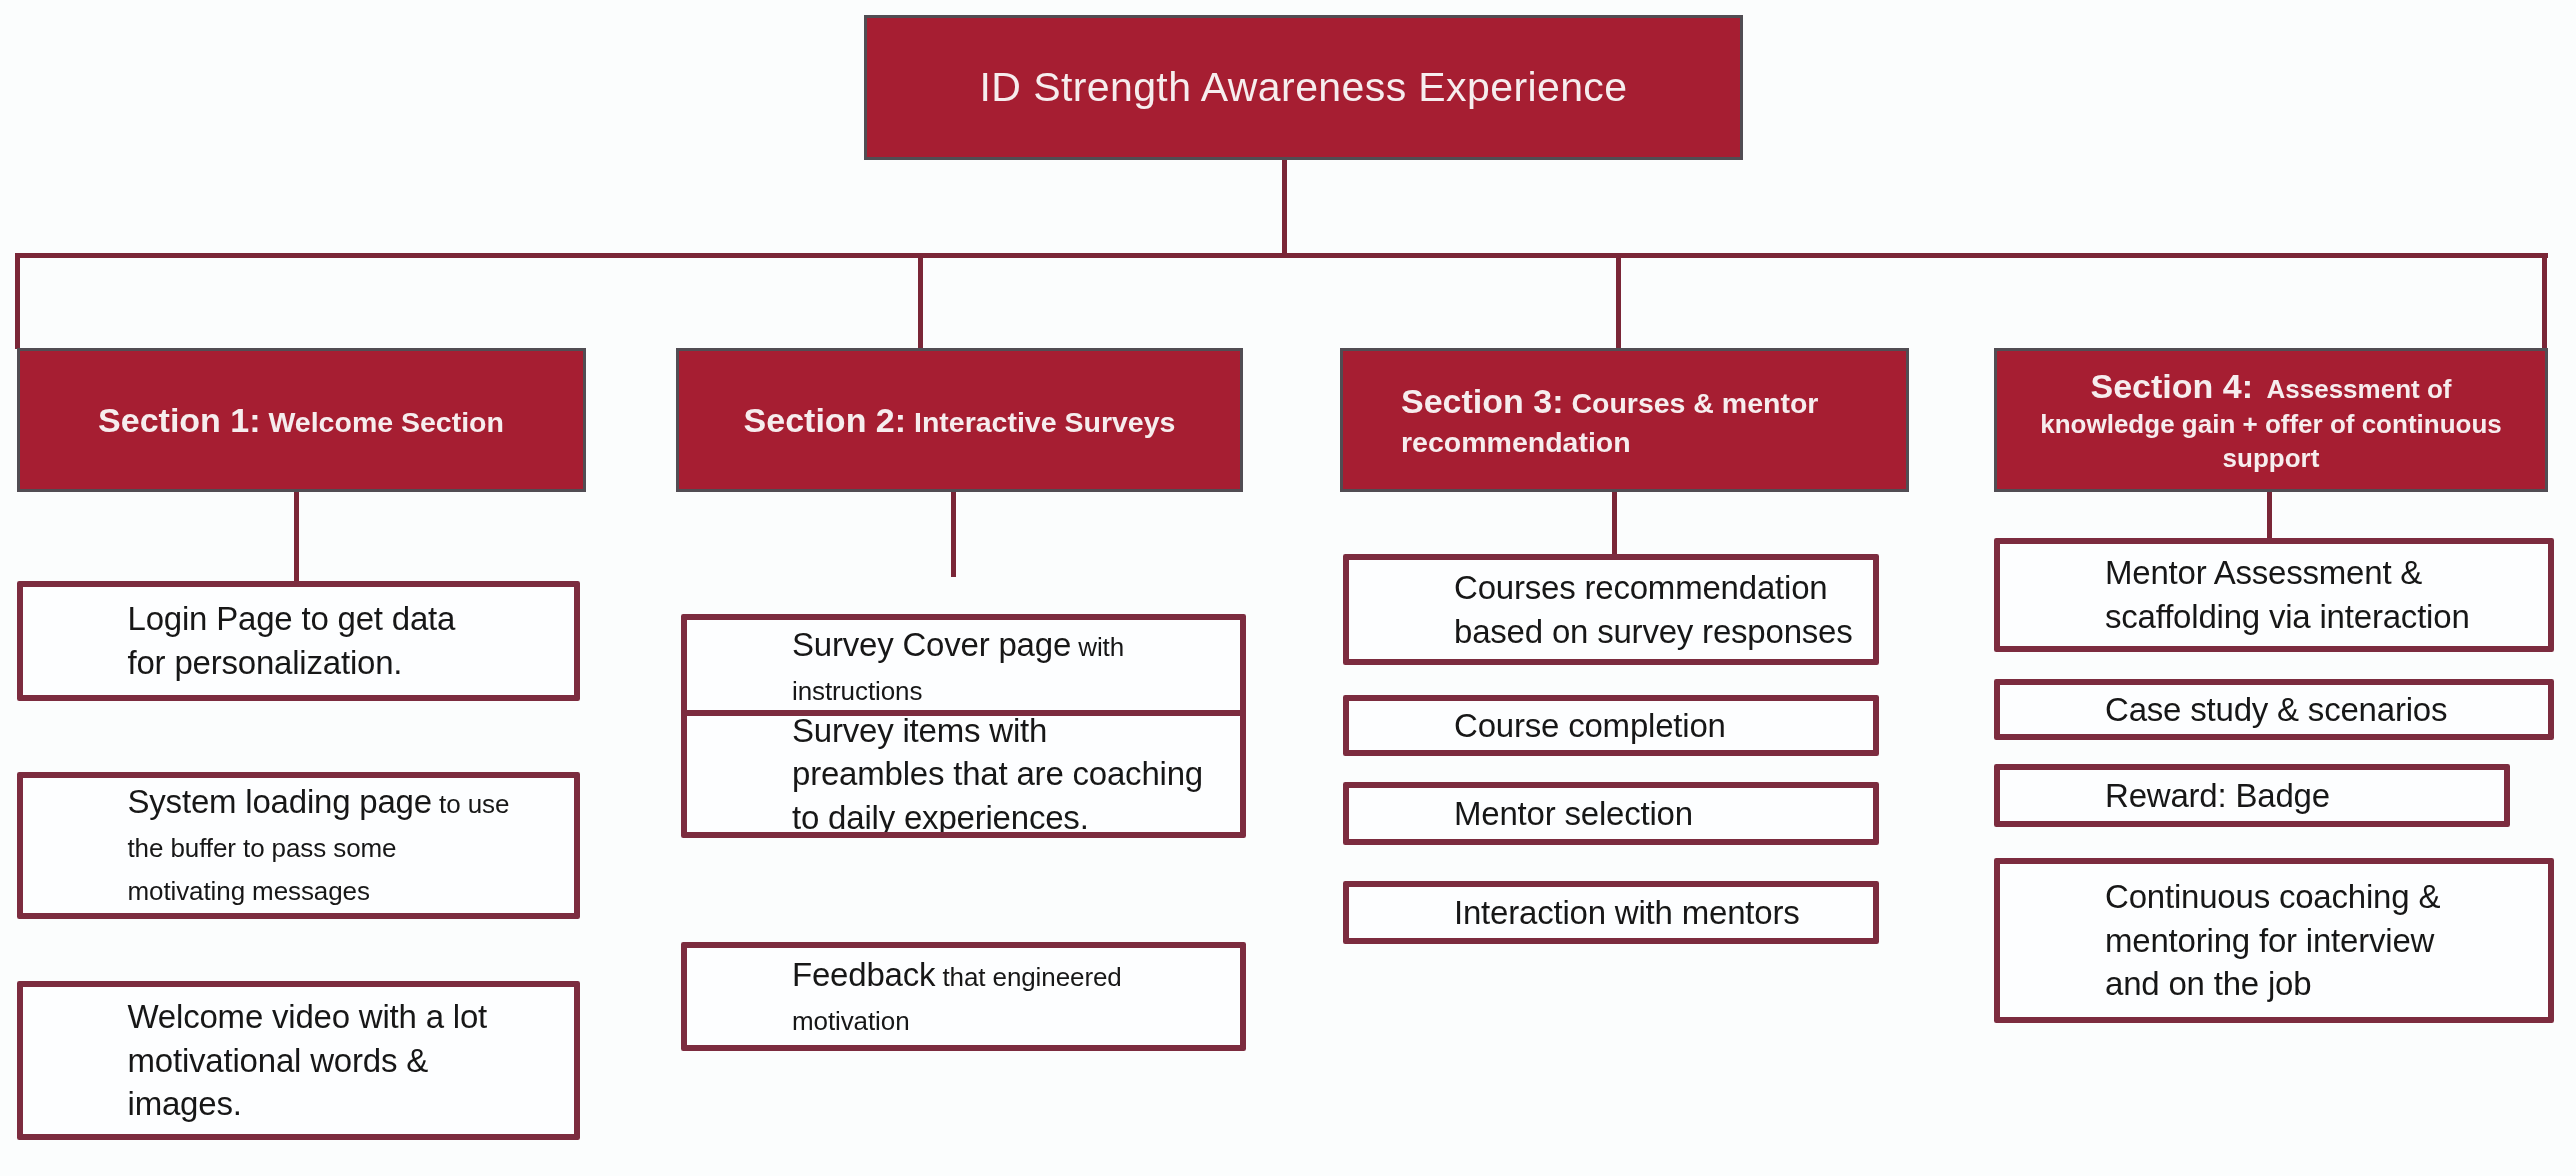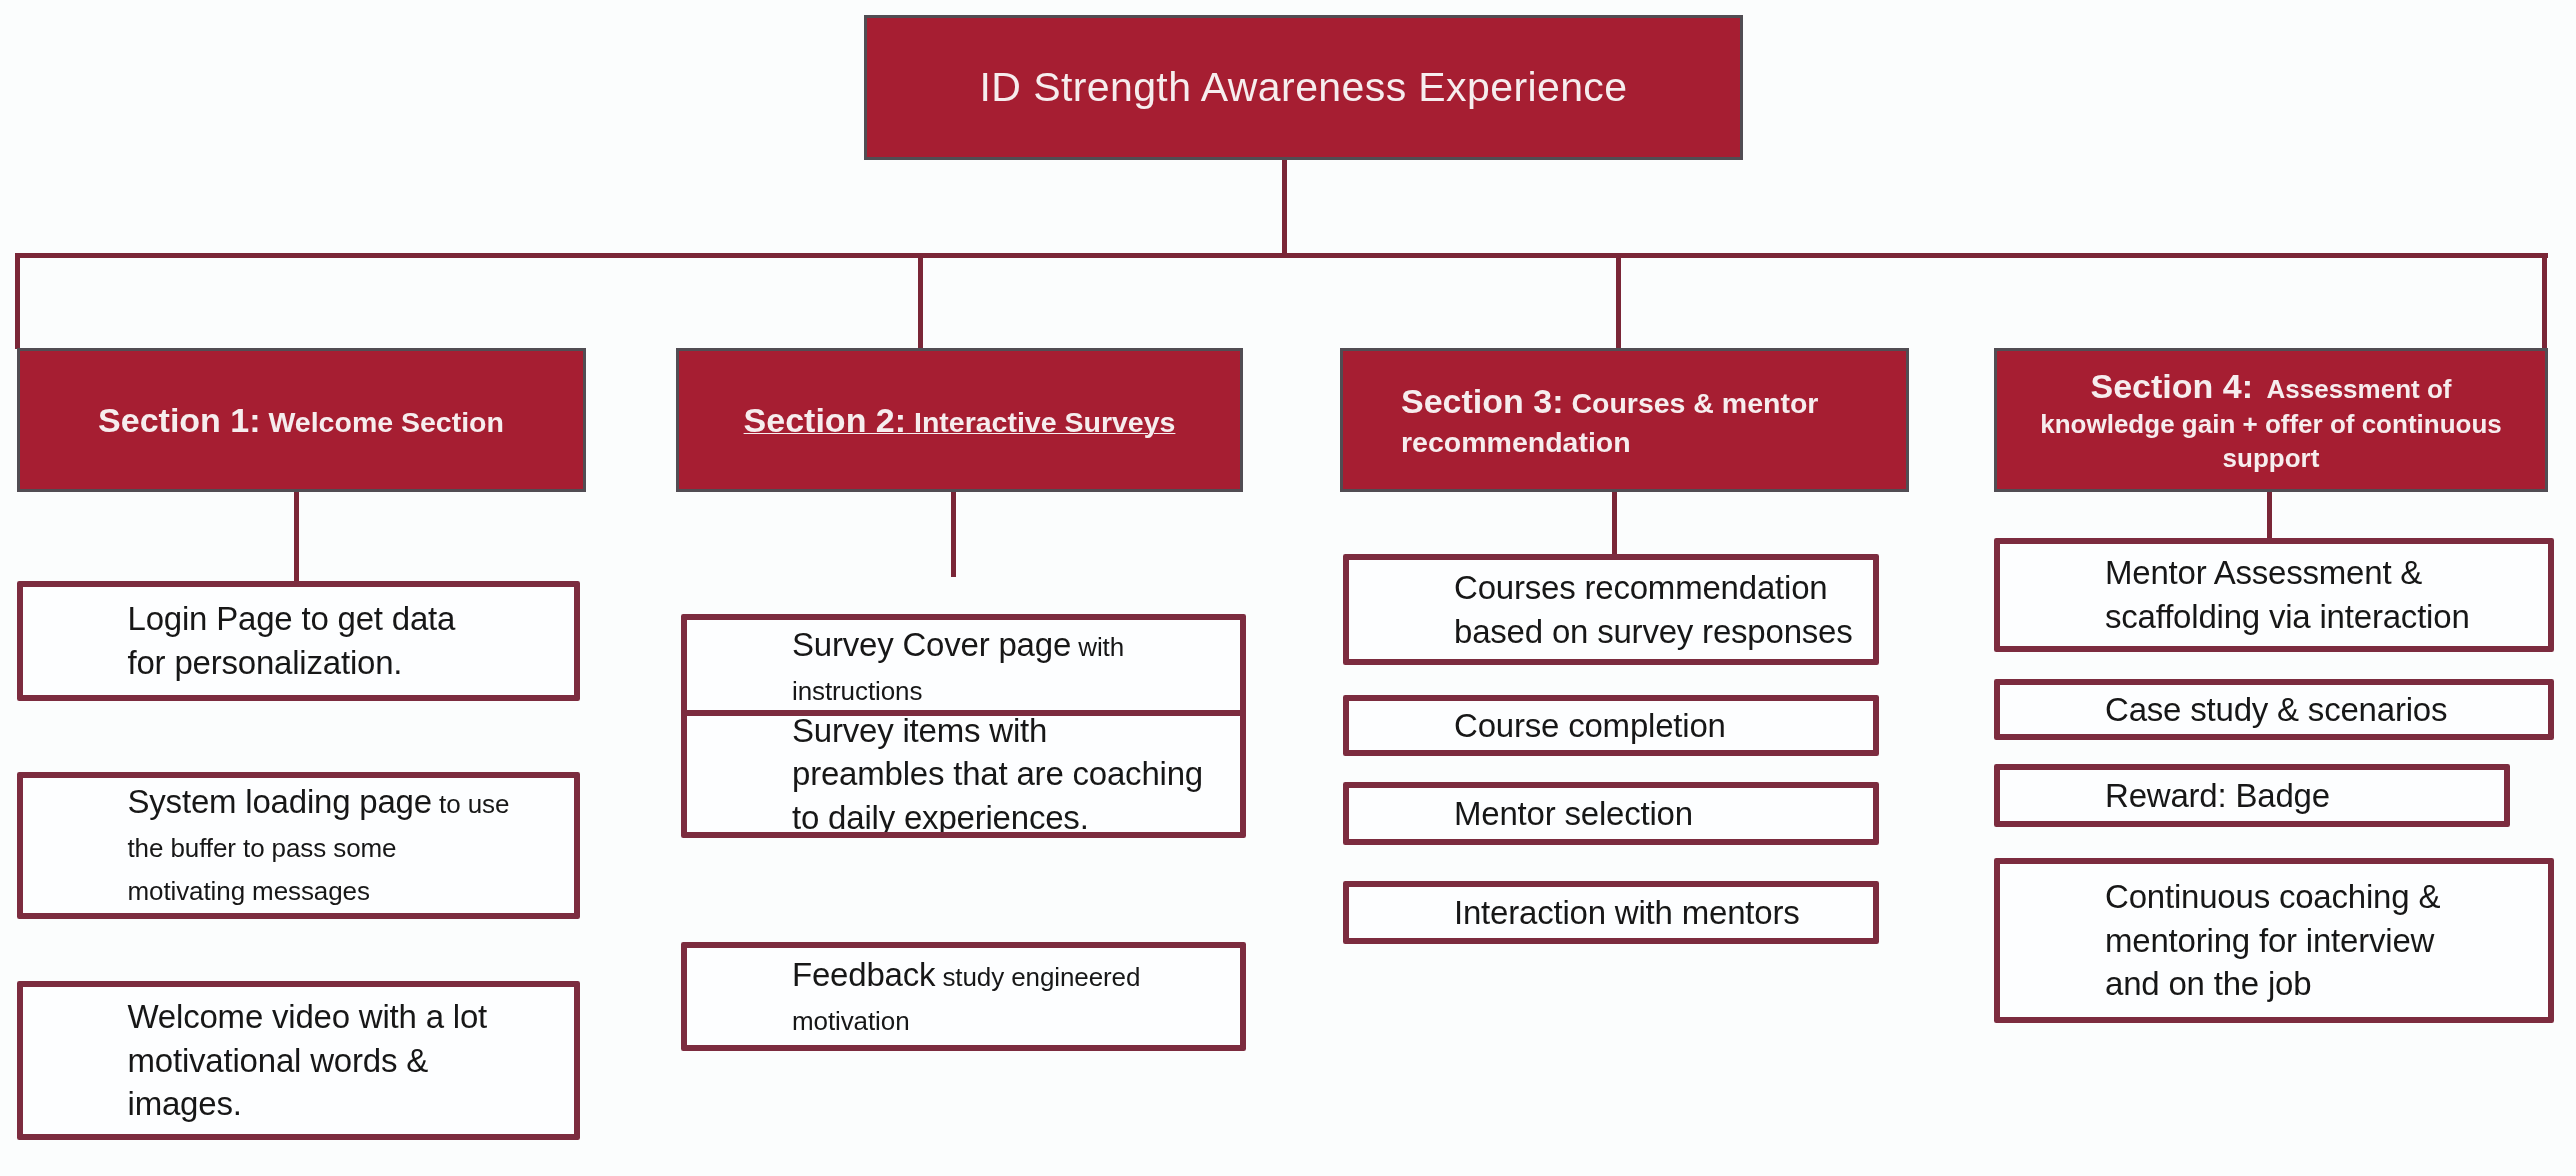--- a/index.html
+++ b/index.html
@@ -62,21 +62,21 @@
   <div class="conn" style="left:2267px;top:487px;width:5.2px;height:52px;"></div>
 
   <div class="redbox title-box" style="left:864px;top:15px;width:879px;height:145px;">
     <span>ID Strength Awareness Experience</span>
   </div>
 
   <div class="redbox" style="left:16.5px;top:348px;width:569px;height:144px;">
     <div class="hline"><span class="hprefix">Section 1:</span><span class="hrest"> Welcome Section</span></div>
   </div>
 
-  <div class="redbox" style="left:676px;top:348px;width:567px;height:144px;text-decoration:underline;">
+  <div class="redbox" style="left:676px;top:348px;width:567px;height:144px;">
     <div class="hline"><span class="hprefix">Section 2:</span><span class="hrest"> Interactive Surveys</span></div>
   </div>
 
   <div class="redbox header-left" style="left:1340px;top:348px;width:569px;height:144px;">
     <div class="hstack-left">
       <div class="hline"><span class="hprefix">Section 3:</span><span class="hrest"> Courses &amp; mentor</span></div>
       <div class="hline"><span class="hrest">recommendation</span></div>
     </div>
   </div>
 
@@ -110,21 +110,21 @@
     <div class="iline"><span class="tbig"></span><span class="tsmall">instructions</span></div>
   </div>
 
   <div class="child" style="left:681px;top:710px;width:565px;height:128px;">
     <div class="iline"><span class="tbig">Survey items with</span><span class="tsmall"></span></div>
     <div class="iline"><span class="tbig">preambles that are coaching</span><span class="tsmall"></span></div>
     <div class="iline"><span class="tbig">to daily experiences.</span><span class="tsmall"></span></div>
   </div>
 
   <div class="child" style="left:681px;top:942px;width:565px;height:109px;">
-    <div class="iline"><span class="tbig">Feedback</span><span class="tsmall"> study engineered</span></div>
+    <div class="iline"><span class="tbig">Feedback</span><span class="tsmall"> that engineered</span></div>
     <div class="iline"><span class="tbig"></span><span class="tsmall">motivation</span></div>
   </div>
 
   <div class="child" style="left:1343px;top:554px;width:536px;height:111px;">
     <div class="iline"><span class="tbig">Courses recommendation</span><span class="tsmall"></span></div>
     <div class="iline"><span class="tbig">based on survey responses</span><span class="tsmall"></span></div>
   </div>
 
   <div class="child" style="left:1343px;top:695px;width:536px;height:61px;">
     <div class="iline"><span class="tbig">Course completion</span></div>

